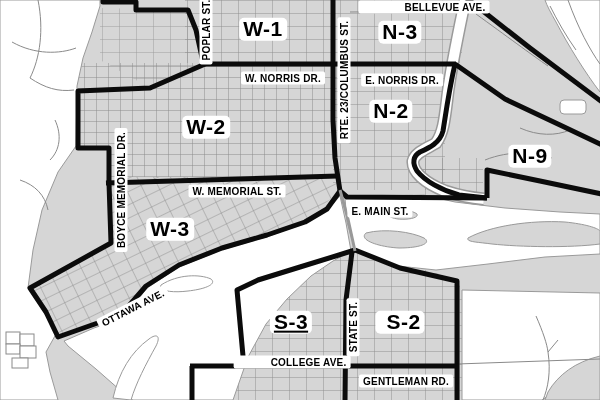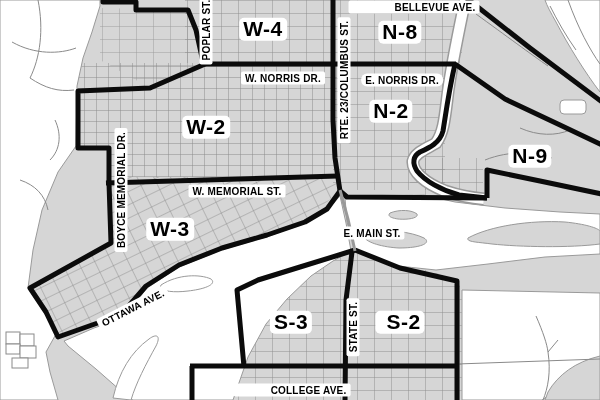--- a/index.html
+++ b/index.html
@@ -102,33 +102,34 @@
       <path d="M455,64 L505,99 L560,125 L602,145"></path>
       <path d="M355,250 L300,267 L258,280 L237,290 L244,367"></path>
       <path d="M352,252 L346,300 L345,402"></path>
       <path d="M355,250 L400,268 L457,281 L457,402"></path>
       <path d="M190,366 L458,366"></path>
       <path d="M192,366 L192,402"></path>
     </g>
     <path d="M340,190 L348,219 L355,251" fill="none" stroke="#999999" stroke-width="3"></path>
   </svg>
 
-  <div class="lbl ward" style="left:263px;top:29px;">W-4</div>
-  <div class="lbl ward" style="left:400px;top:32px;">N-8</div>
+  <div class="lbl ward" style="left:263px;top:29px;">W-1</div>
+  <div class="lbl ward" style="left:400px;top:32px;">N-3</div>
   <div class="lbl ward" style="left:206px;top:127px;">W-2</div>
   <div class="lbl ward" style="left:391px;top:111px;">N-2</div>
   <div class="lbl ward" style="left:530px;top:156px;">N-9</div>
   <div class="lbl ward" style="left:170px;top:229px;">W-3</div>
-  <div class="lbl ward" style="left:291px;top:322px;">S-3</div>
+  <div class="lbl ward" style="left:291px;top:322px;text-decoration:underline;">S-3</div>
   <div class="lbl ward" style="left:400px;top:322px;padding-left:11px;">S-2</div>
 
-  <div class="lbl street" style="left:414px;top:7px;padding-left:46px;">BELLEVUE AVE.</div>
+  <div class="lbl street" style="left:424px;top:7px;padding-left:46px;">BELLEVUE AVE.</div>
   <div class="lbl street vert" style="left:206px;top:30px;">POPLAR ST.</div>
   <div class="lbl street" style="left:283px;top:78px;">W. NORRIS DR.</div>
-  <div class="lbl street" style="left:402px;top:80px;border-radius:6px;">E. NORRIS DR.</div>
+  <div class="lbl street" style="left:402px;top:80px;">E. NORRIS DR.</div>
   <div class="lbl street vert" style="left:344px;top:80px;">RTE. 23/COLUMBUS ST.</div>
   <div class="lbl street" style="left:237px;top:191px;">W. MEMORIAL ST.</div>
-  <div class="lbl street" style="left:372px;top:211px;margin-top:22px;">E. MAIN ST.</div>
+  <div class="lbl street" style="left:380px;top:211px;">E. MAIN ST.</div>
   <div class="lbl street vert" style="left:121px;top:190px;">BOYCE MEMORIAL DR.</div>
   <div class="lbl street rot27" style="left:133px;top:308px;">OTTAWA AVE.</div>
   <div class="lbl street vert" style="left:353px;top:327px;">STATE ST.</div>
-  <div class="lbl street" style="left:292px;top:390px;padding-left:37px;">COLLEGE AVE.</div>
+  <div class="lbl street" style="left:292px;top:362px;padding-left:37px;">COLLEGE AVE.</div>
+  <div class="lbl street" style="left:406px;top:381px;">GENTLEMAN RD.</div>
 </div>
 
 </body></html>

